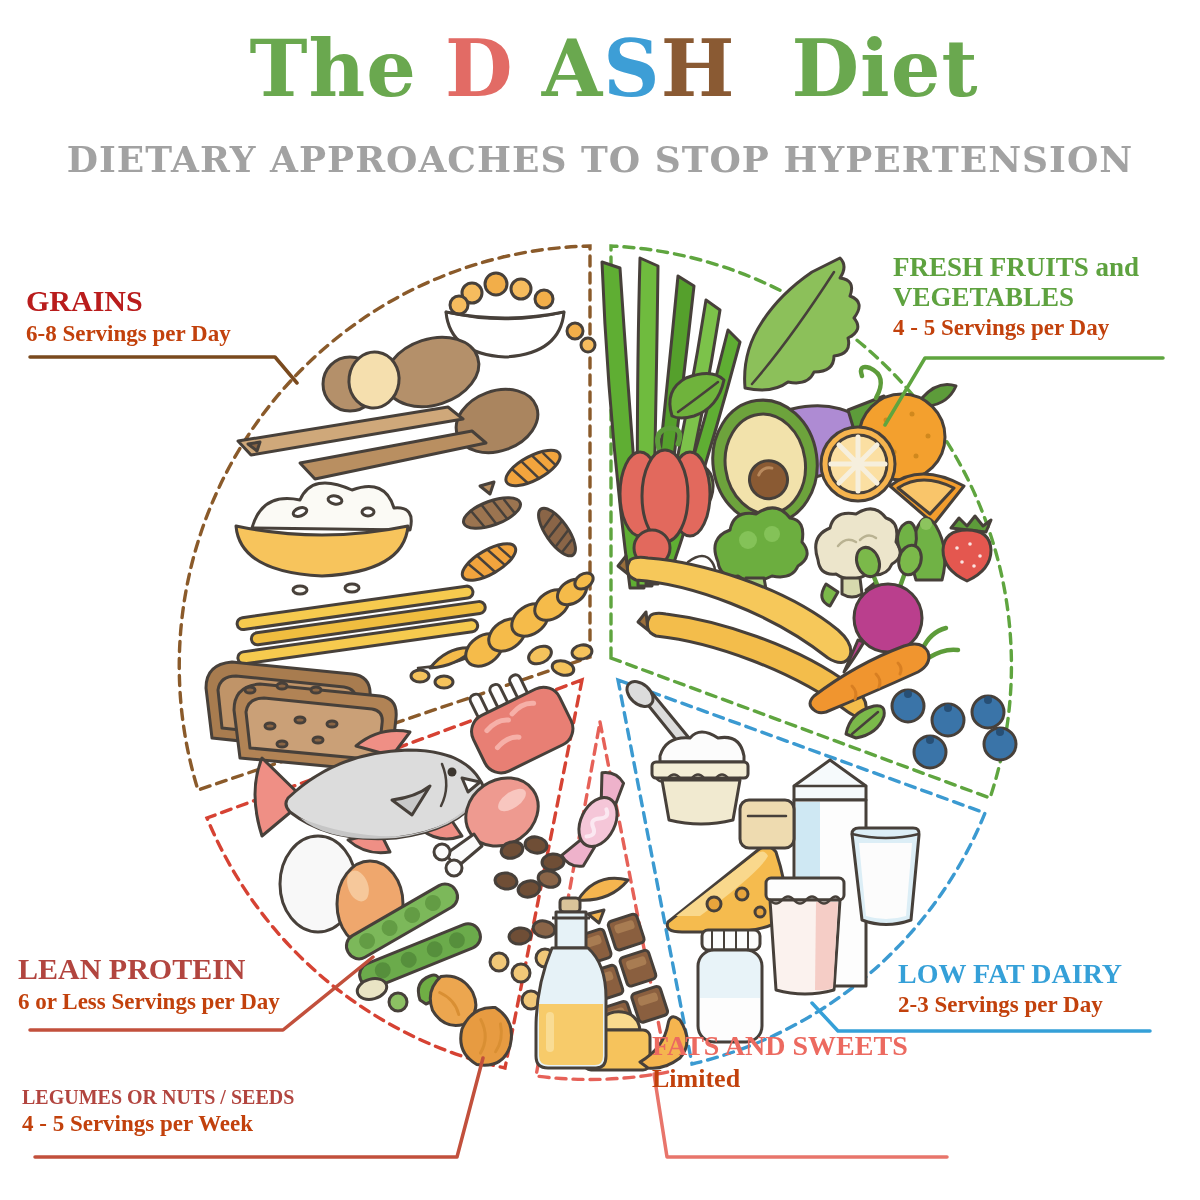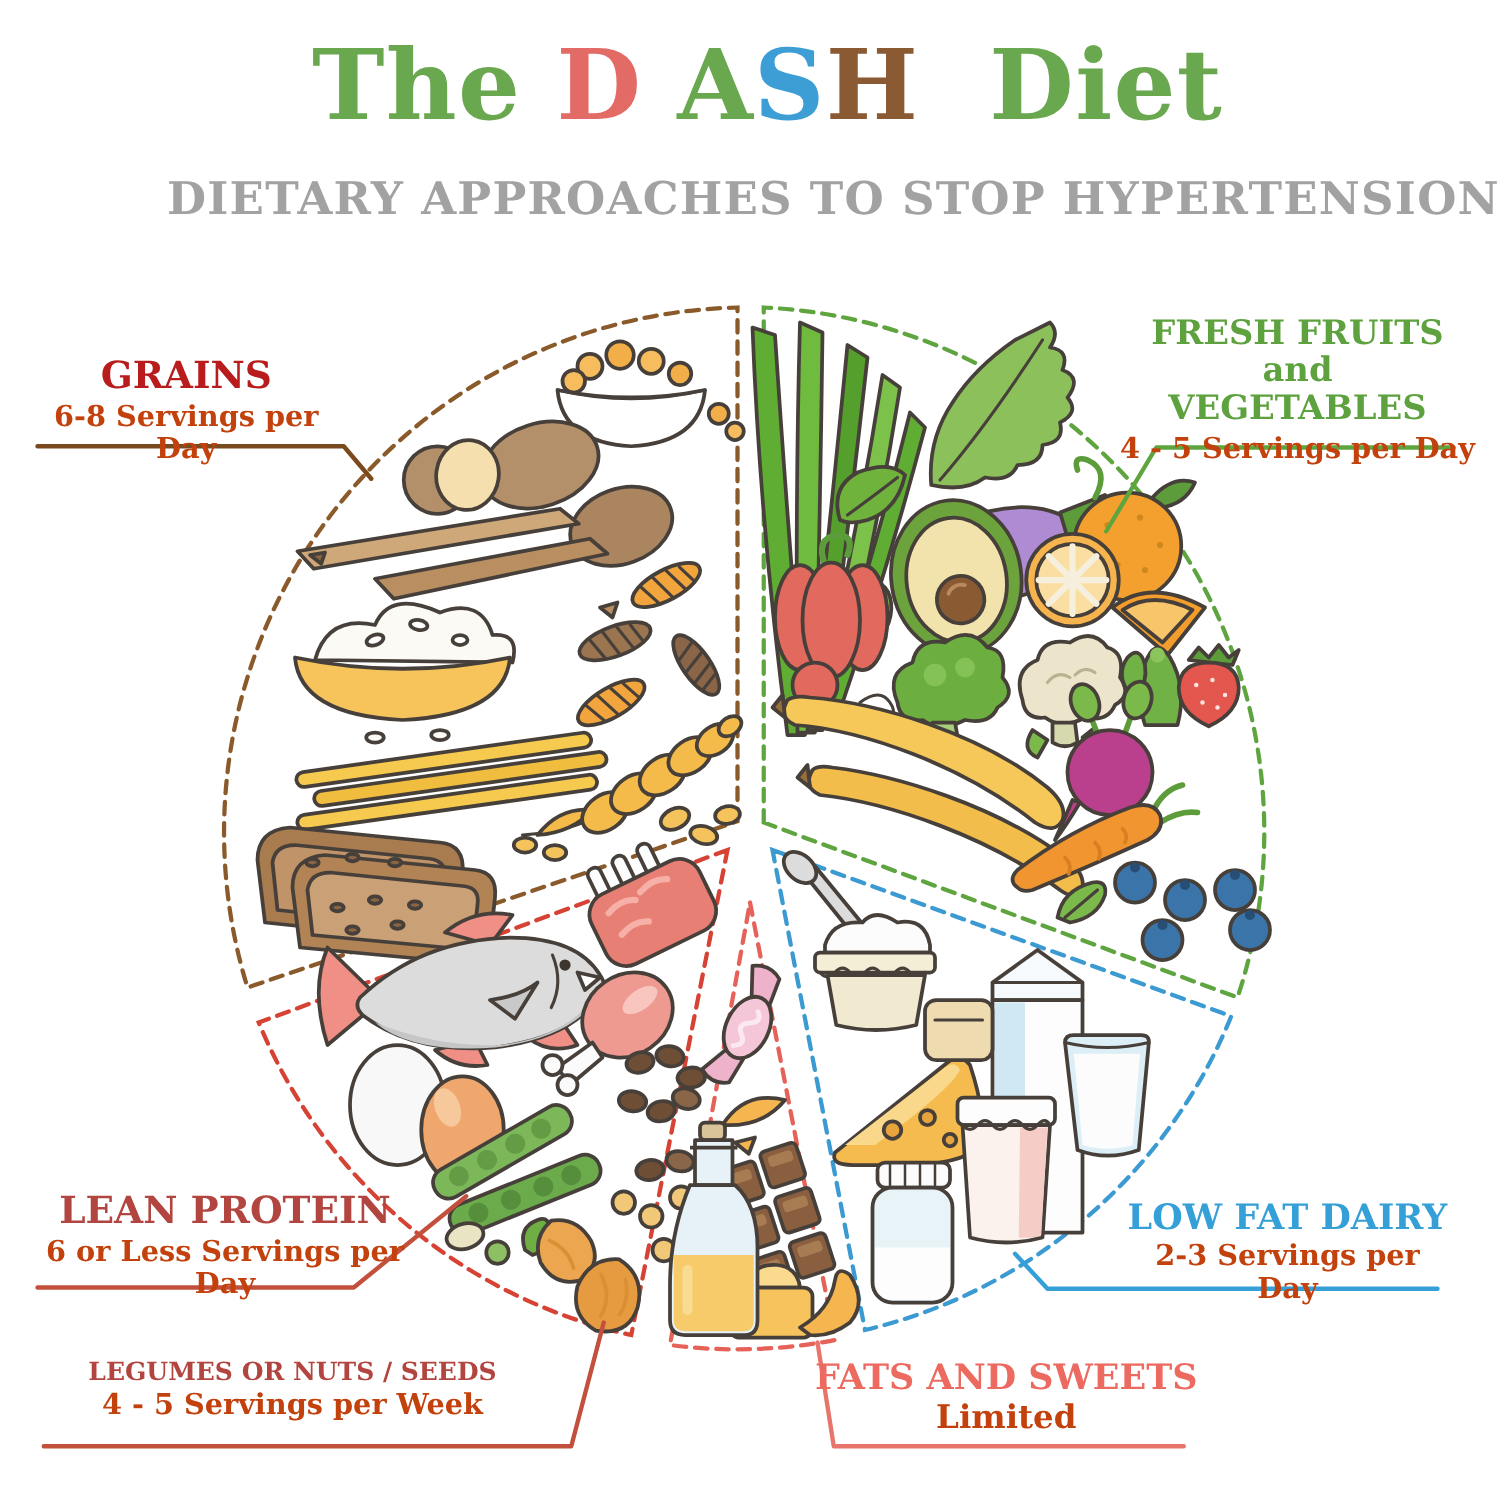--- a/index.html
+++ b/index.html
@@ -2,35 +2,35 @@
 <html><head>
 <meta charset="utf-8">
 <style>
   html,body{margin:0;padding:0;background:#ffffff;}
   #stage{position:relative;width:1200px;height:1200px;background:#ffffff;overflow:hidden;
          font-family:"DejaVu Serif","Liberation Serif",serif;}
   .title{position:absolute;top:30px;left:0;width:1200px;text-align:center;
          font-size:78px;font-weight:bold;letter-spacing:1px;line-height:1;}
   .title span{display:inline;}
   .t-green{color:#6aa84f;margin-left:28px;} .t-red{color:#e26b65;} .t-blue{color:#3d9ed6;} .t-brown{color:#8a5a33;}
-  .subtitle{position:absolute;top:138px;left:0;width:1200px;text-align:right;
+  .subtitle{position:absolute;top:138px;left:0;width:1200px;text-align:center;
             font-size:36px;font-weight:bold;color:#a2a2a2;letter-spacing:1px;}
   svg{position:absolute;top:0;left:0;}
-  .lbl{position:absolute;text-align:center;font-weight:bold;line-height:1.12;}
+  .lbl{position:absolute;text-align:left;font-weight:bold;line-height:1.12;font-family:Liberation Serif, serif;}
   .lbl .h{font-size:30px;letter-spacing:0px;}
   .lbl .s{font-size:23px;color:#c2410c;margin-top:3px;}
   #lbl-grains{left:26px;top:284px;width:246px;}
   #lbl-grains .h{color:#b91c1c;}
   #lbl-fruits{left:893px;top:252px;width:290px;}
   #lbl-fruits .h{color:#5ea23f;font-size:27px;}
   #lbl-protein{left:18px;top:952px;width:324px;}
   #lbl-protein .h{color:#b2453f;}
   #lbl-legumes{left:22px;top:1086px;width:424px;}
   #lbl-legumes .h{color:#b2453f;font-size:20px;}
-  #lbl-fats{left:652px;top:1086px;width:306px;}
+  #lbl-fats{left:652px;top:1030px;width:306px;}
   #lbl-fats .h{color:#ec6a60;font-size:28px;}
   #lbl-fats .s{font-size:26px;}
   #lbl-dairy{left:898px;top:958px;width:264px;}
   #lbl-dairy .h{color:#35a0d8;font-size:28px;}
   .o{stroke:#47403a;stroke-width:3;stroke-linejoin:round;stroke-linecap:round;}
   .thin{stroke:#47403a;stroke-width:2.5;fill:none;stroke-linecap:round;}
   .dash{fill:none;stroke-width:3.4;stroke-dasharray:10 7;stroke-linecap:round;}
   .callout{fill:none;stroke-width:3.5;stroke-linecap:round;stroke-linejoin:round;}
 </style>
 </head>

